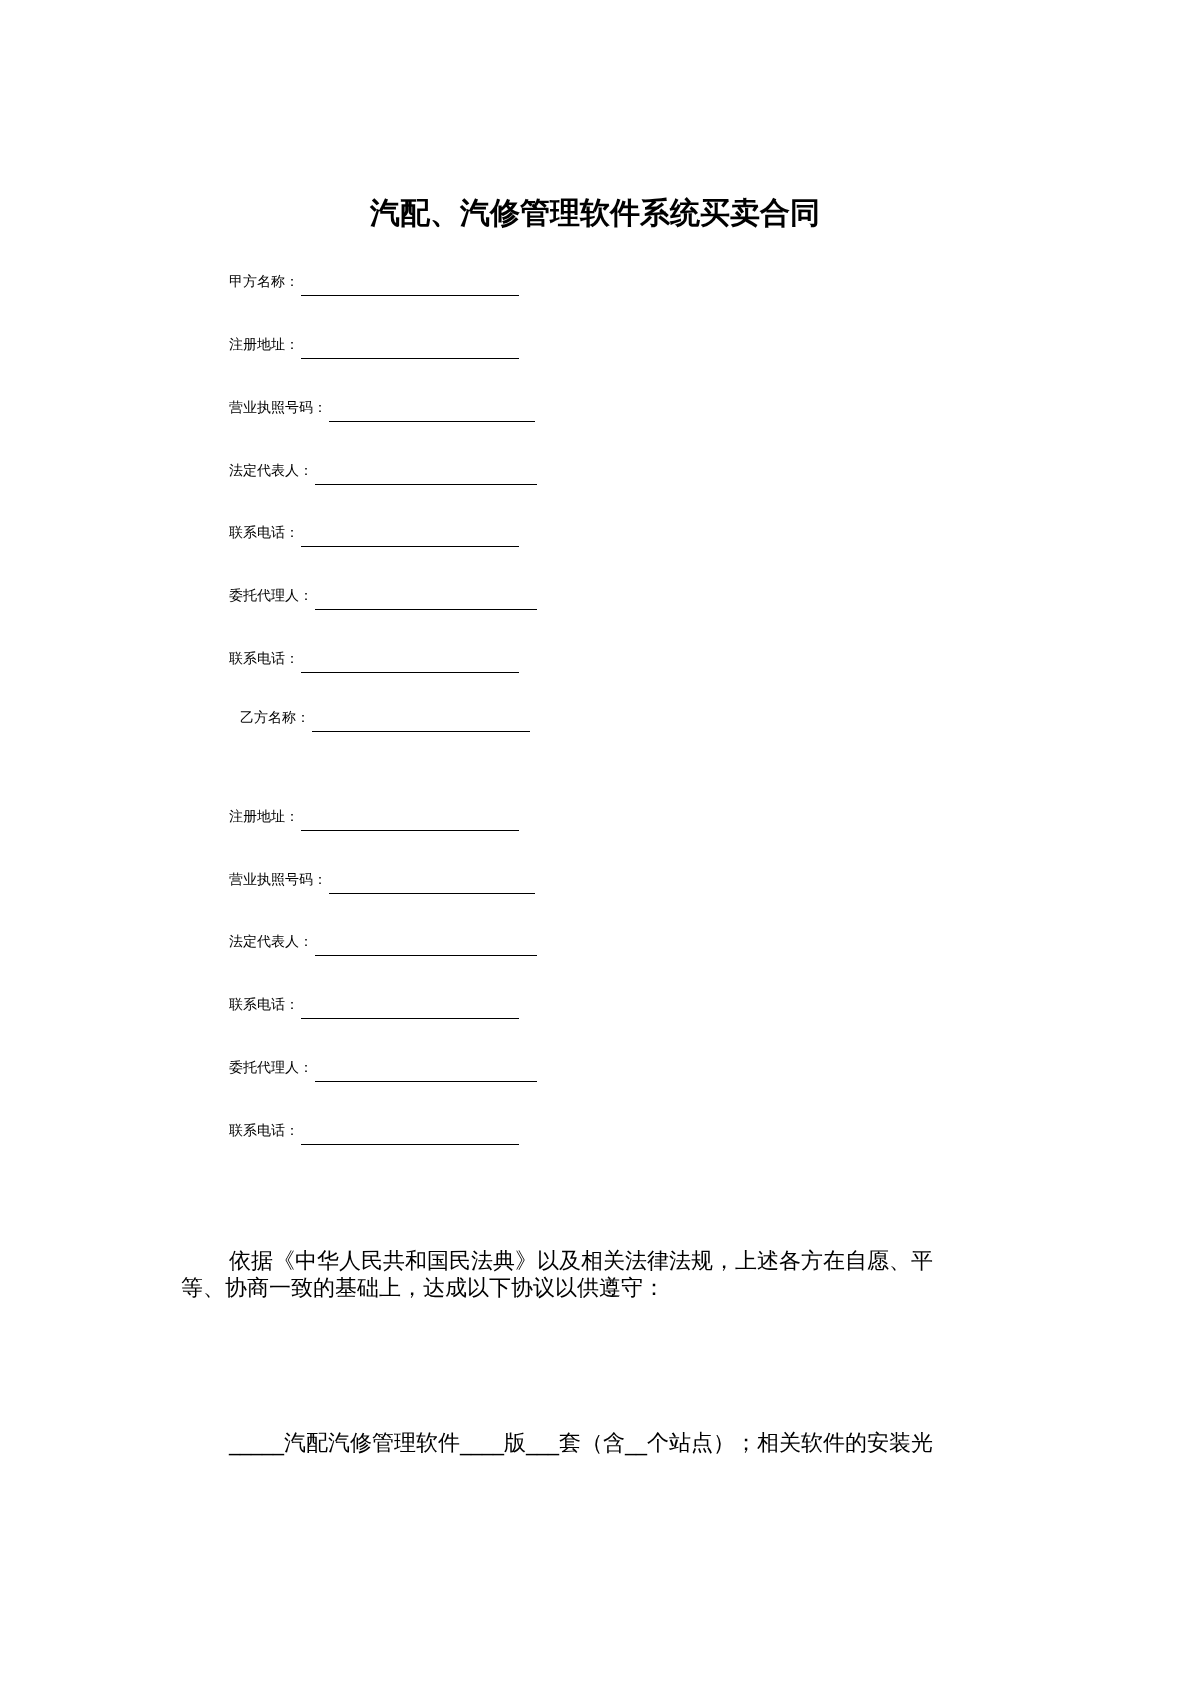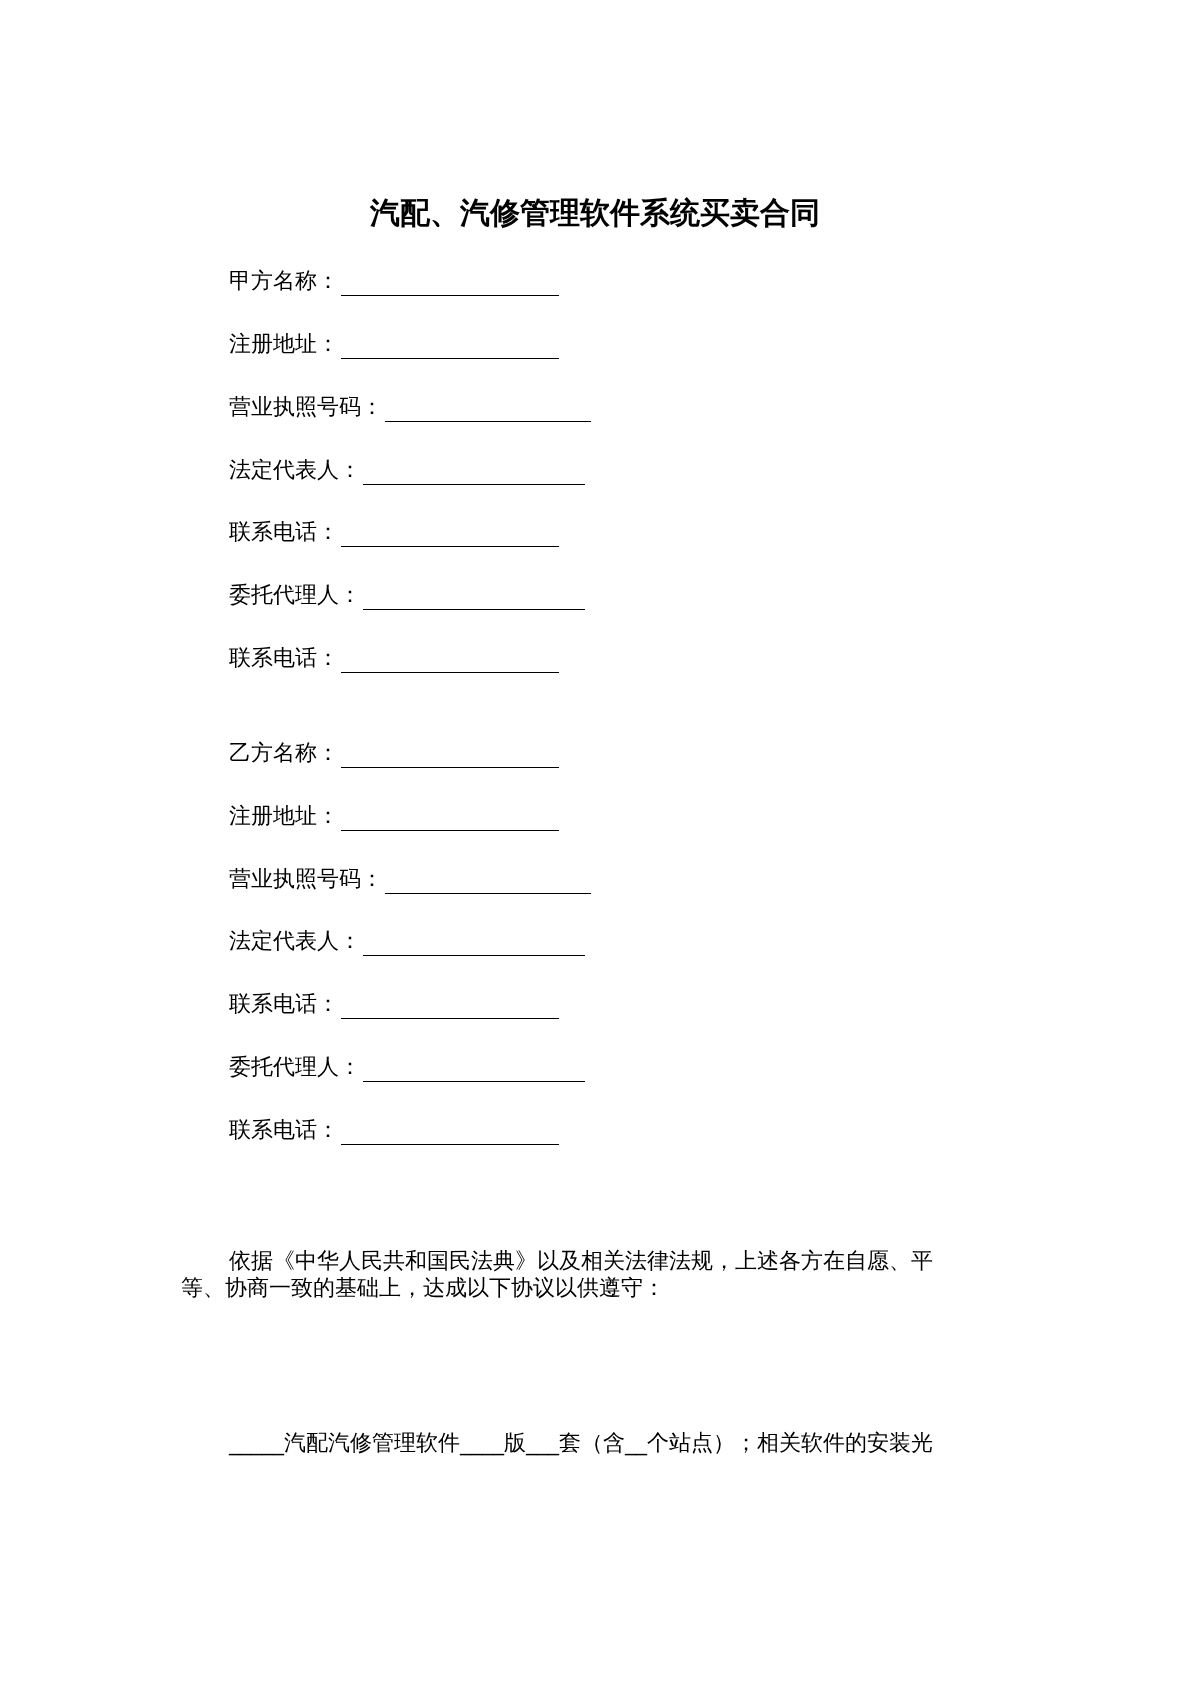--- a/index.html
+++ b/index.html
@@ -1,21 +1,21 @@
 <!DOCTYPE html>
 <html><head>
 <meta charset="utf-8">
 <style>
   html, body { margin: 0; padding: 0; background: #ffffff; }
   body { width: 1190px; height: 1683px; position: relative; overflow: hidden;
          font-family: "DejaVu Sans", "Liberation Sans", sans-serif; color: #000; }
   .page { position: absolute; left: 0; top: 0; width: 1190px; height: 1523px; background: #fff; }
   .title { position: absolute; left: 0; width: 1190px; top: 193px; text-align: center;
            font-size: 30px; font-weight: bold; line-height: 40px; letter-spacing: 0px; }
-  .field { position: absolute; left: 229px; height: 30px; line-height: 30px; font-size: 22px;
+  .field { position: absolute; left: 229px; height: 30px; line-height: 30px; font-size: 14px;
            white-space: nowrap; display: flex; align-items: flex-end; }
   .field .label { display: inline-block; }
   .field .blank { display: inline-block; border-bottom: 1.5px solid #000; height: 24px; margin-left: 2px; }
   .para { position: absolute; left: 181px; width: 836px; font-size: 22px; line-height: 30px; white-space: nowrap; }
   .indent { padding-left: 48px; }
   .heading { position: absolute; left: 229px; font-size: 22px; font-weight: bold; line-height: 30px; white-space: nowrap; }
 </style>
 </head>
 <body>
 
@@ -45,21 +45,21 @@
   </div>
   <div class="field" style="top:580px;">
     <span class="label">委托代理人：</span>
     <span class="blank" style="width:222px;"></span>
   </div>
   <div class="field" style="top:643px;">
     <span class="label">联系电话：</span>
     <span class="blank" style="width:218px;"></span>
   </div>
 
-  <div class="field" style="top:738px;">
+  <div class="field" style="top:702px;margin-left:11px;">
     <span class="label">乙方名称：</span>
     <span class="blank" style="width:218px;"></span>
   </div>
   <div class="field" style="top:801px;">
     <span class="label">注册地址：</span>
     <span class="blank" style="width:218px;"></span>
   </div>
   <div class="field" style="top:864px;">
     <span class="label">营业执照号码：</span>
     <span class="blank" style="width:206px;"></span>

